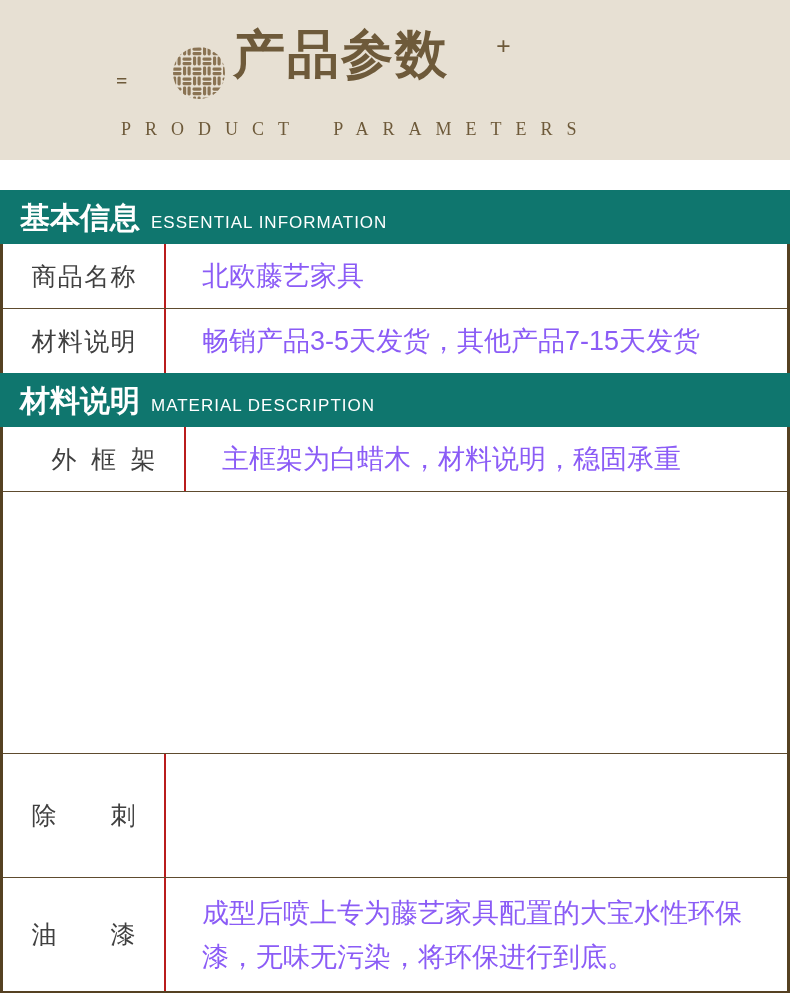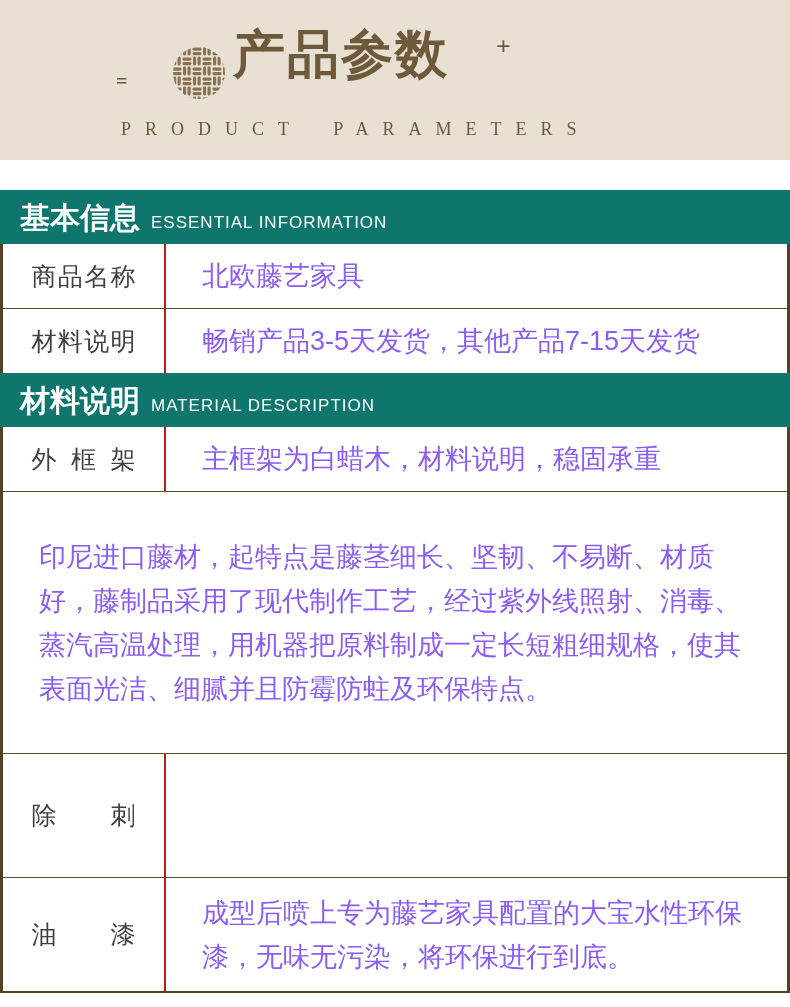--- a/index.html
+++ b/index.html
@@ -75,21 +75,21 @@
   }
   .tvalue{
     flex:1;box-sizing:border-box;
     padding:10px 20px 10px 36px;
     display:flex;align-items:center;
     font-size:27px;line-height:1.63;color:#8b5cf6;
   }
   
   .trow.r-name  {min-height:62px;}
   .trow.r-cycle {min-height:57px;}
-  .trow.r-frame {min-height:58px;}
+  .trow.r-frame {min-height:58px;margin-left:20px;}
   .trow.r-rattan{min-height:262px;}
   .trow.r-burr  {min-height:124px;}
   .trow.r-paint {min-height:114px;}
 </style>
 </head>
 <body>
 
 <div class="hero">
   <span class="eq">=</span>
   <span class="weave">
@@ -146,21 +146,20 @@
   </div>
 
   <div class="trow r-frame">
     <div class="tlabel">
       <span>外框架</span>
     </div>
     <div class="tvalue">主框架为白蜡木，材料说明，稳固承重</div>
   </div>
 
   <div class="trow r-rattan">
-    <div class="tvalue">印尼进口藤材，起特点是藤茎细长、坚韧、不易断、材质好，藤制品采用了现代制作工艺，经过紫外线照射、消毒、蒸汽高温处理，用机器把原料制成一定长短粗细规格，使其表面光洁、细腻并且防霉防蛀及环保特点。</div>
   </div>
 
   <div class="trow r-burr">
     <div class="tlabel">
       <span>除刺</span>
     </div>
   </div>
 
   <div class="trow r-paint">
     <div class="tlabel">

